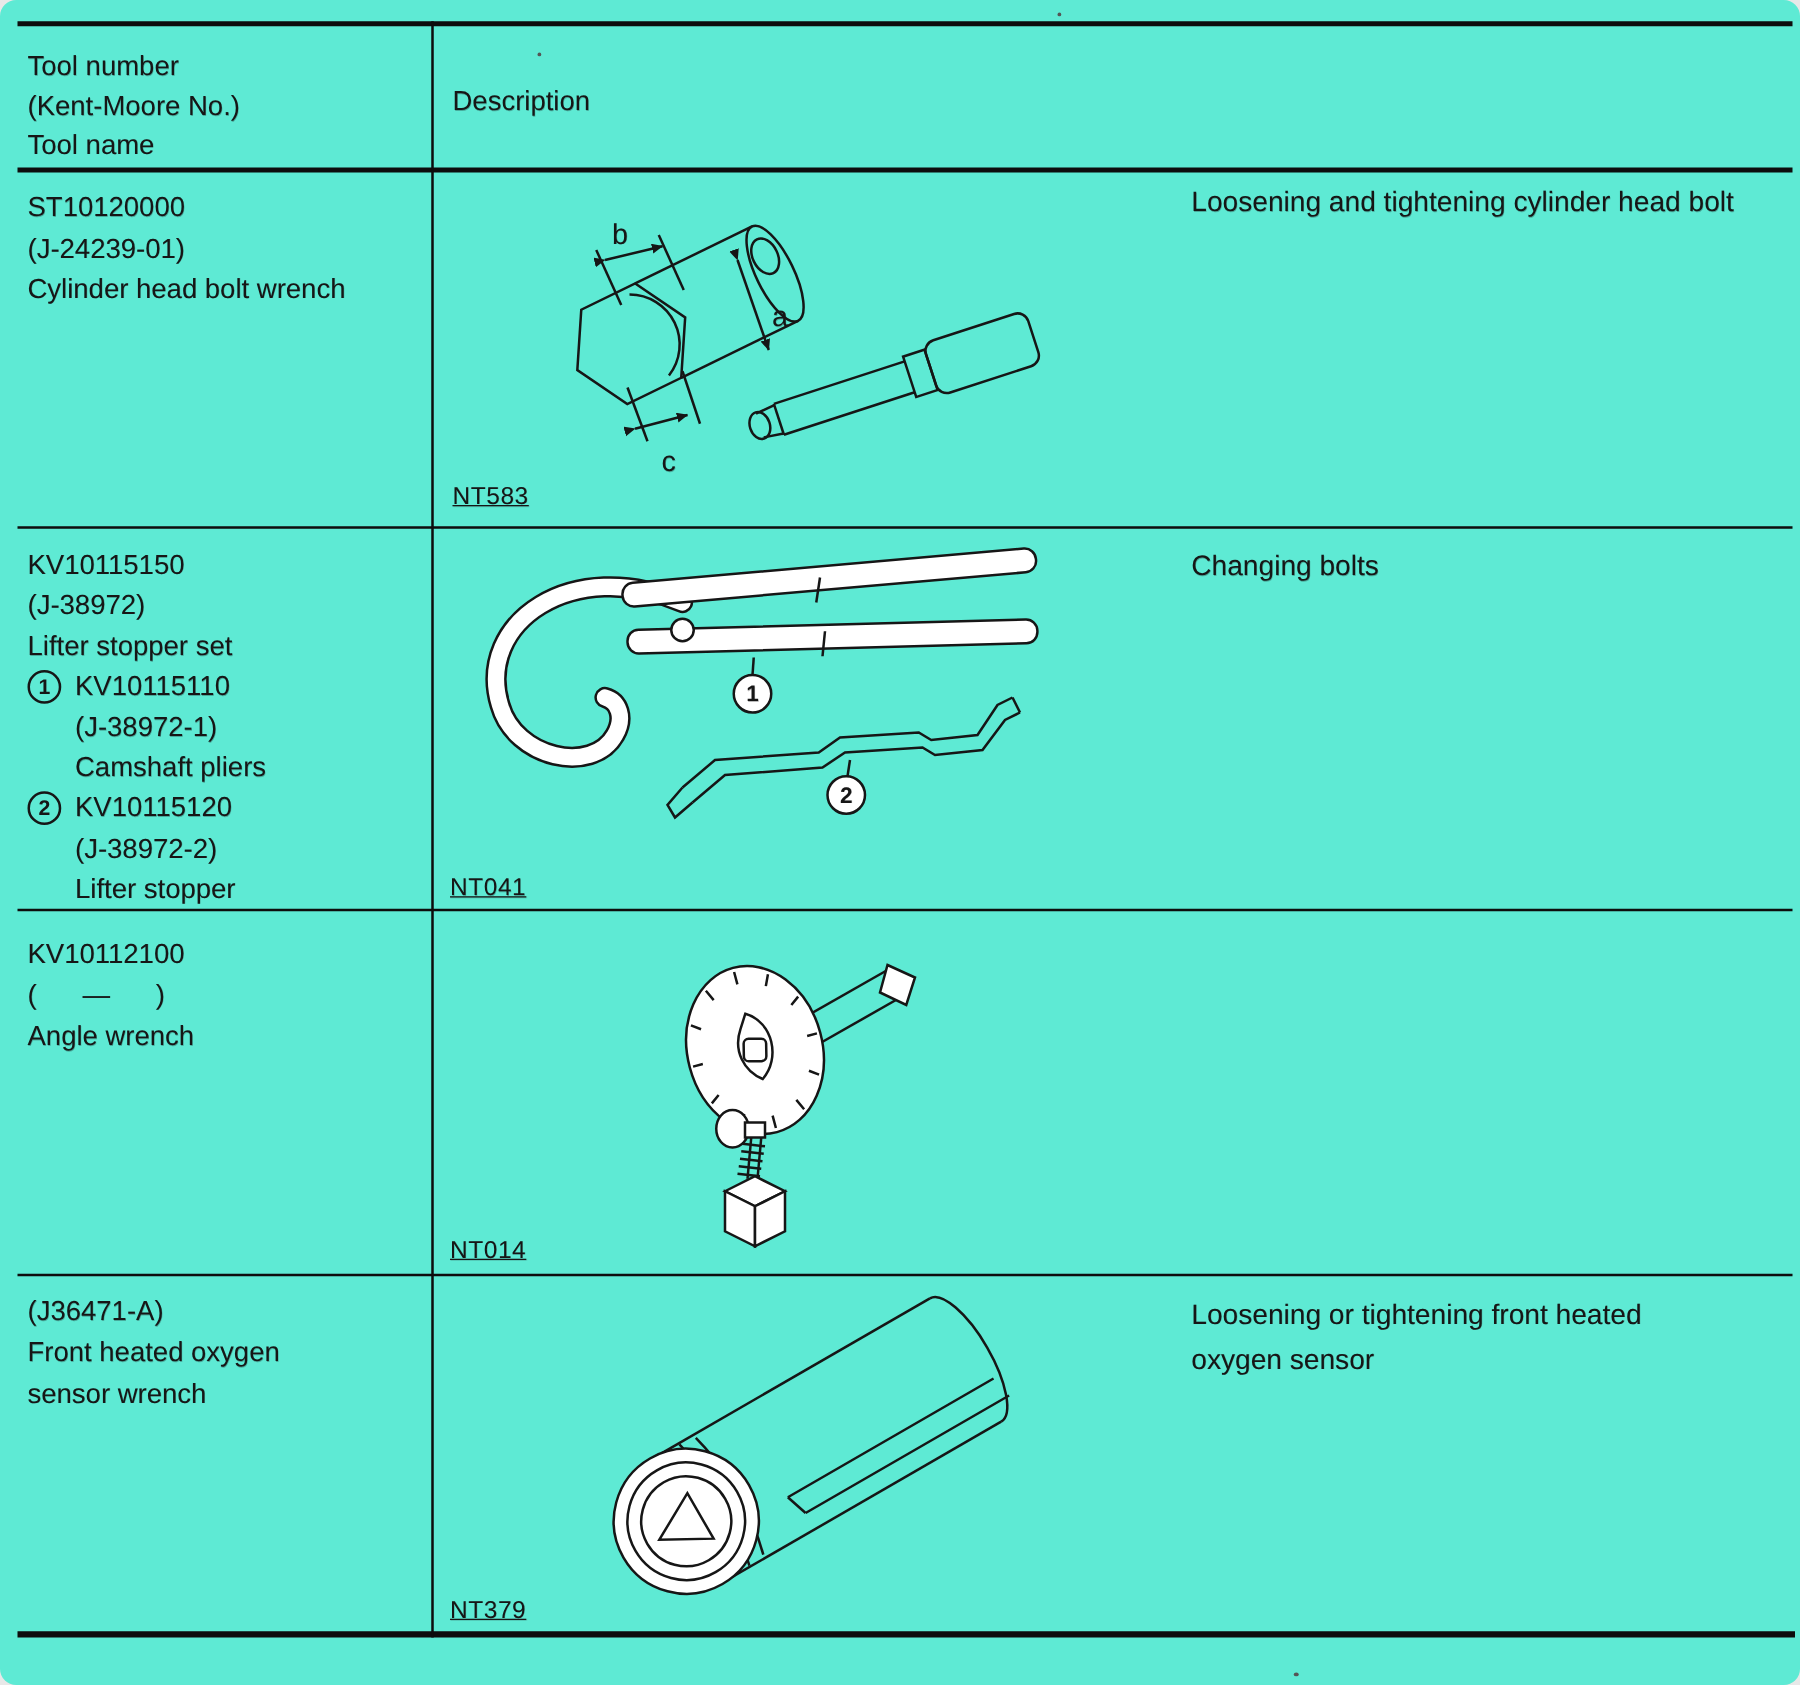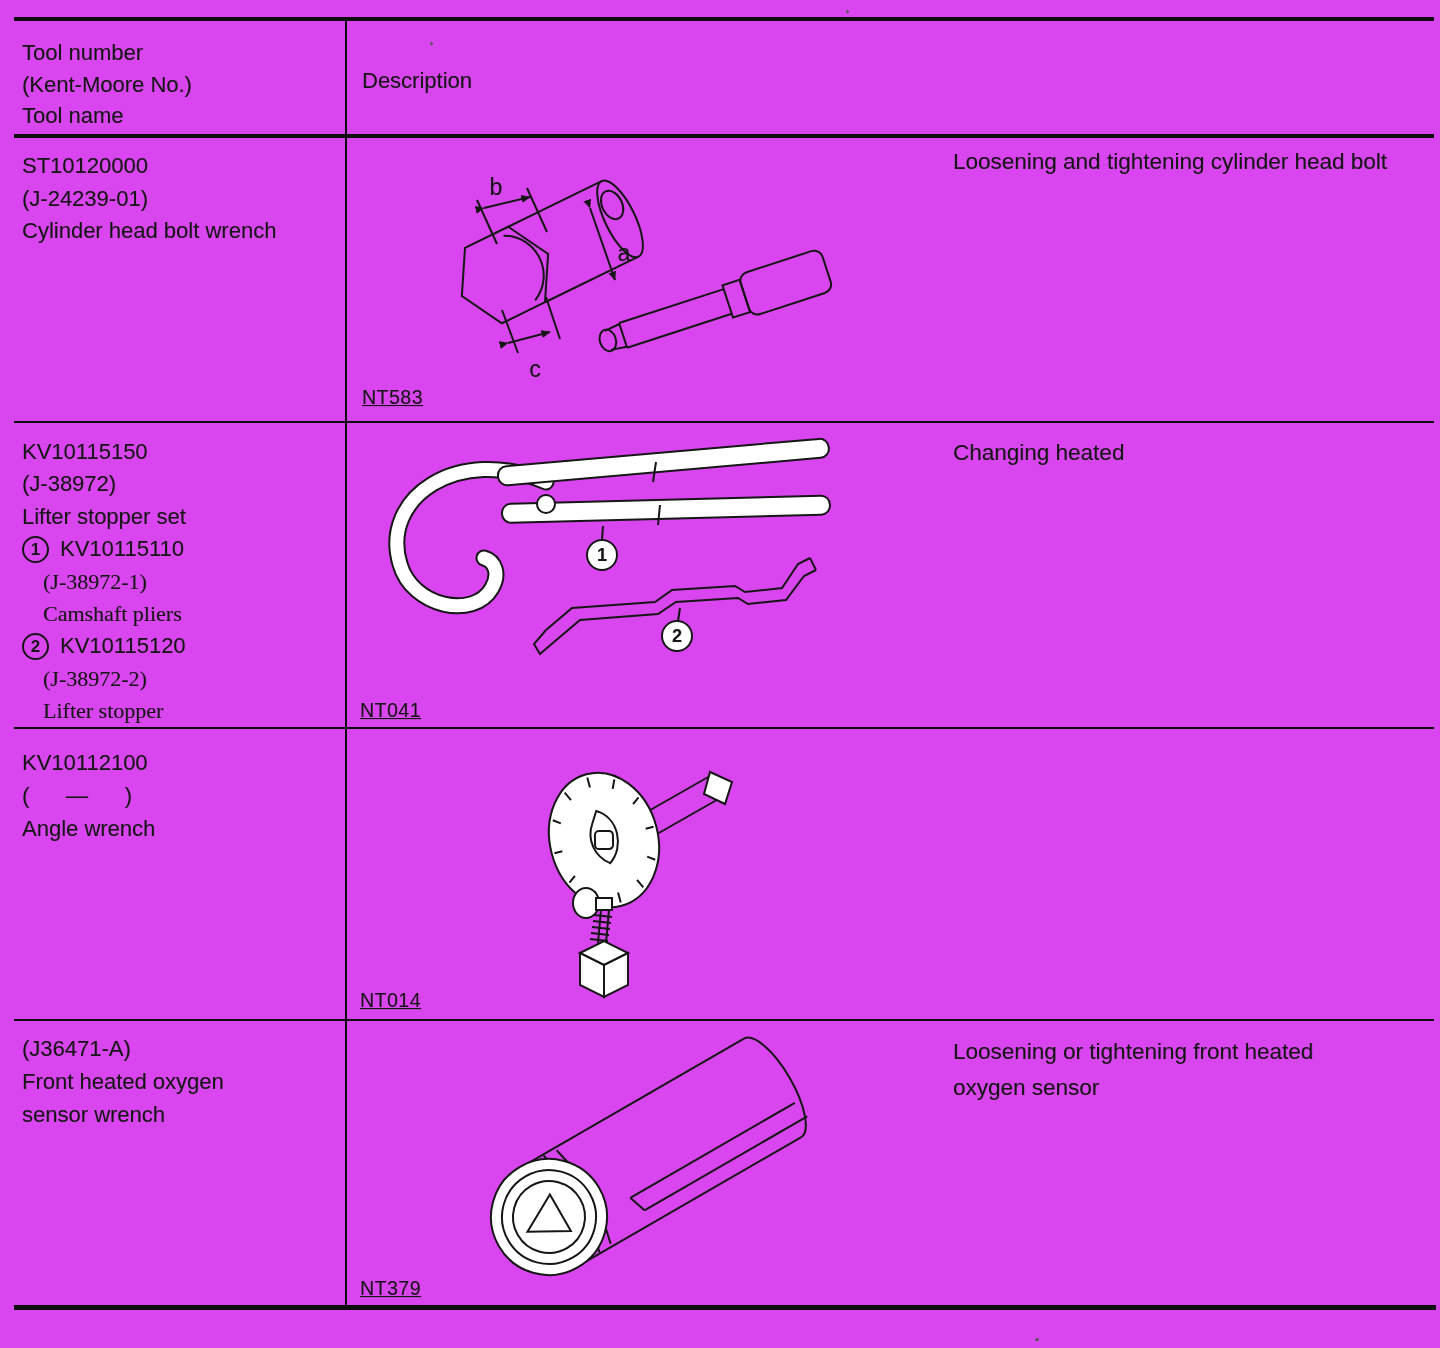--- a/index.html
+++ b/index.html
@@ -1,36 +1,36 @@
 <!DOCTYPE html>
 <html><head>
 <meta charset="utf-8">
 <style>
   html,body{margin:0;padding:0;background:#e8e8e8;}
   .page{
-    position:relative;width:1440px;height:1348px;background:#d946ef;
+    position:relative;width:1440px;height:1348px;background:#5eead4;
     font-family:"Liberation Sans","DejaVu Sans",sans-serif;color:#161616;
-    overflow:hidden;text-shadow:0.4px 0.4px 0 rgba(25,25,25,0.30);
+    overflow:hidden;text-shadow:0.4px 0.4px 0 rgba(25,25,25,0.30);border-radius:13px;
   }
   .hline,.vline{position:absolute;background:#0d0d0d;}
   .cell{position:absolute;font-size:22px;line-height:32.5px;}
   .cell div{white-space:nowrap;}
   .pre{white-space:pre-wrap !important;}
   .wrap div{white-space:normal;}
   .desc{position:absolute;font-size:22.5px;line-height:31px;}
   .dims{position:absolute;font-size:22.5px;line-height:36px;font-weight:bold;}
   .dims .unit{font-weight:normal;}
   .fig-label{position:absolute;font-size:19.5px;letter-spacing:0.5px;text-decoration:underline;}
   .item{display:flex;align-items:center;height:32.4px;}
   .circ{
     display:inline-flex;flex:none;width:27px;height:27px;box-sizing:border-box;
     border:2.2px solid #161616;border-radius:50%;align-items:center;justify-content:center;
     font-size:17px;line-height:1;margin-right:11px;text-shadow:none;font-weight:bold;
   }
-  .sub{margin-left:21px;font-family:Liberation Serif, serif;}
+  .sub{margin-left:38px;}
   svg{position:absolute;overflow:visible;}
   svg text{fill:#161616;font-family:"Liberation Sans","DejaVu Sans",sans-serif;font-size:23px;}
   svg .ct{font-size:18px;font-weight:bold;}
   .speck{position:absolute;background:#555;border-radius:50%;}
   .r3desc{text-align:justify;}
 </style>
 </head>
 <body>
 
 <div class="page">
@@ -142,21 +142,21 @@
 
       <line x1="330" y1="178" x2="328" y2="191"></line>
       <circle cx="252" cy="125" r="15" fill="#ffffff"></circle>
       <circle cx="327" cy="206" r="15" fill="#ffffff"></circle>
     </g>
     <text class="ct" x="252" y="131" text-anchor="middle">1</text>
     <text class="ct" x="327" y="212" text-anchor="middle">2</text>
   </svg>
   <div class="fig-label" style="left:360px;top:699px">NT041</div>
 
-  <div class="desc" style="left:953px;top:437px;width:478px">Changing heated</div>
+  <div class="desc" style="left:953px;top:437px;width:478px">Changing bolts</div>
 
   <div class="cell" style="left:22px;top:746px;line-height:33px">
     <div>KV10112100</div>
     <div class="pre">(      —      )</div>
     <div>Angle wrench</div>
   </div>
 
   <svg style="left:350px;top:735px" width="580" height="262" viewBox="0 0 580 262">
     <g stroke="#161616" stroke-width="2" fill="none">
 

